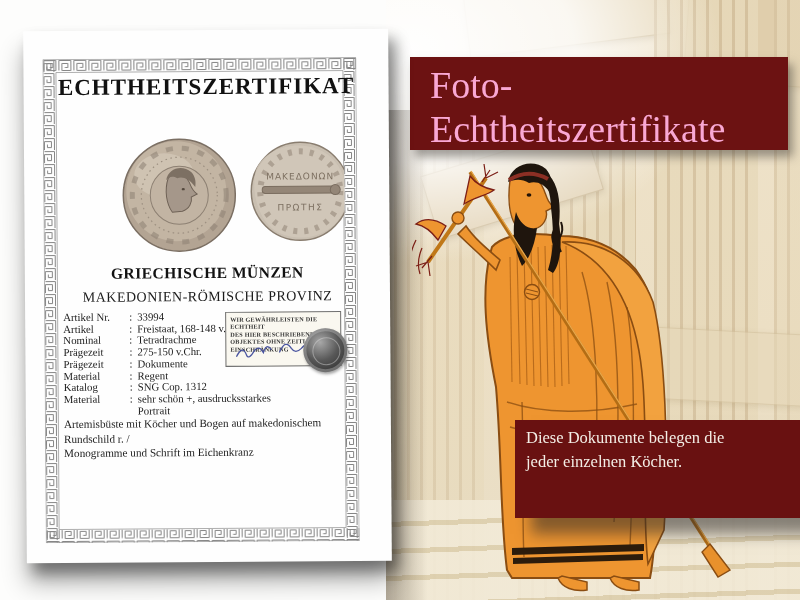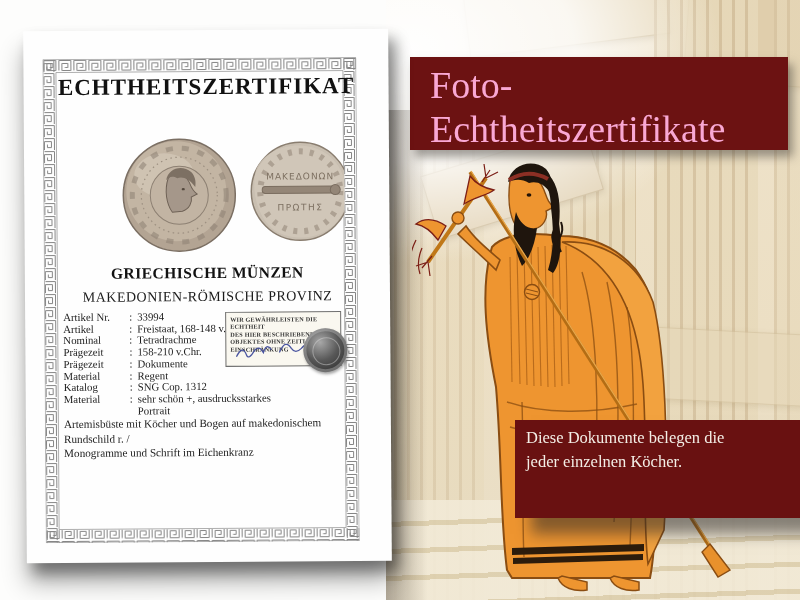--- a/index.html
+++ b/index.html
@@ -240,21 +240,21 @@
       <div class="d-row">
         <span class="d-label">Artikel Nr.</span><span class="d-colon">:</span><span>33994</span>
       </div>
       <div class="d-row">
         <span class="d-label">Artikel</span><span class="d-colon">:</span><span>Freistaat, 168-148 v.Chr.</span>
       </div>
       <div class="d-row">
         <span class="d-label">Nominal</span><span class="d-colon">:</span><span>Tetradrachme</span>
       </div>
       <div class="d-row">
-        <span class="d-label">Prägezeit</span><span class="d-colon">:</span><span>158-210 v.Chr.</span>
+        <span class="d-label">Prägezeit</span><span class="d-colon">:</span><span>275-150 v.Chr.</span>
       </div>
       <div class="d-row">
         <span class="d-label">Prägezeit</span><span class="d-colon">:</span><span>Dokumente</span>
       </div>
       <div class="d-row">
         <span class="d-label">Material</span><span class="d-colon">:</span><span>Regent</span>
       </div>
       <div class="d-row">
         <span class="d-label">Katalog</span><span class="d-colon">:</span><span>SNG Cop. 1312</span>
       </div>

